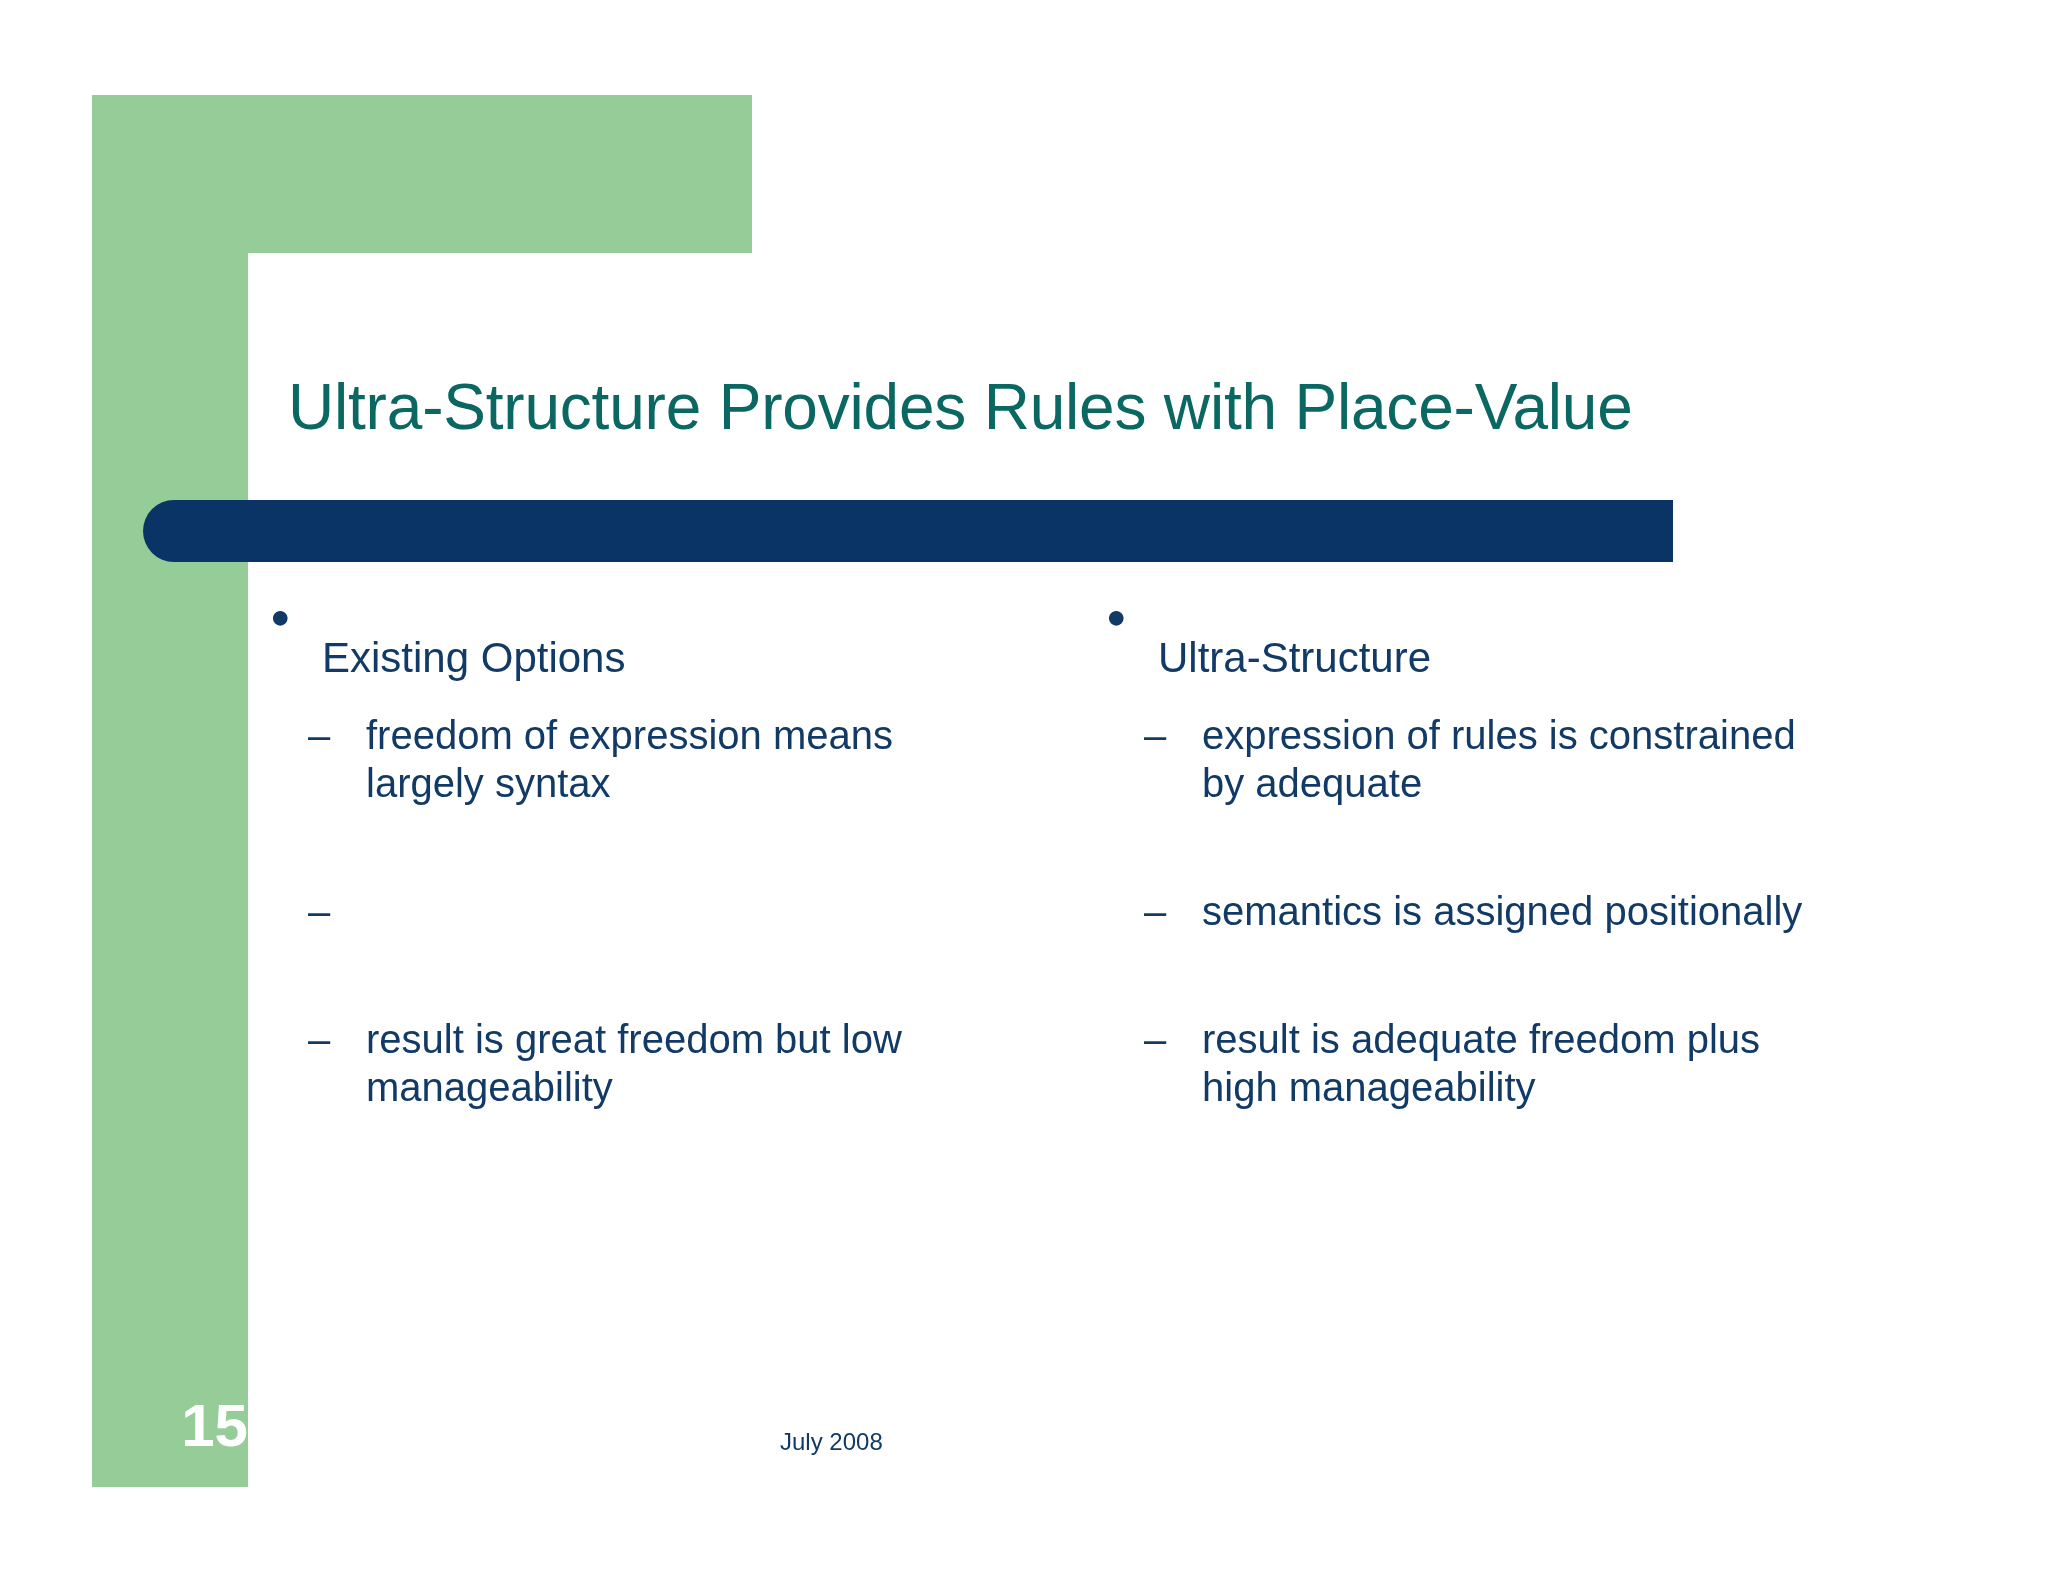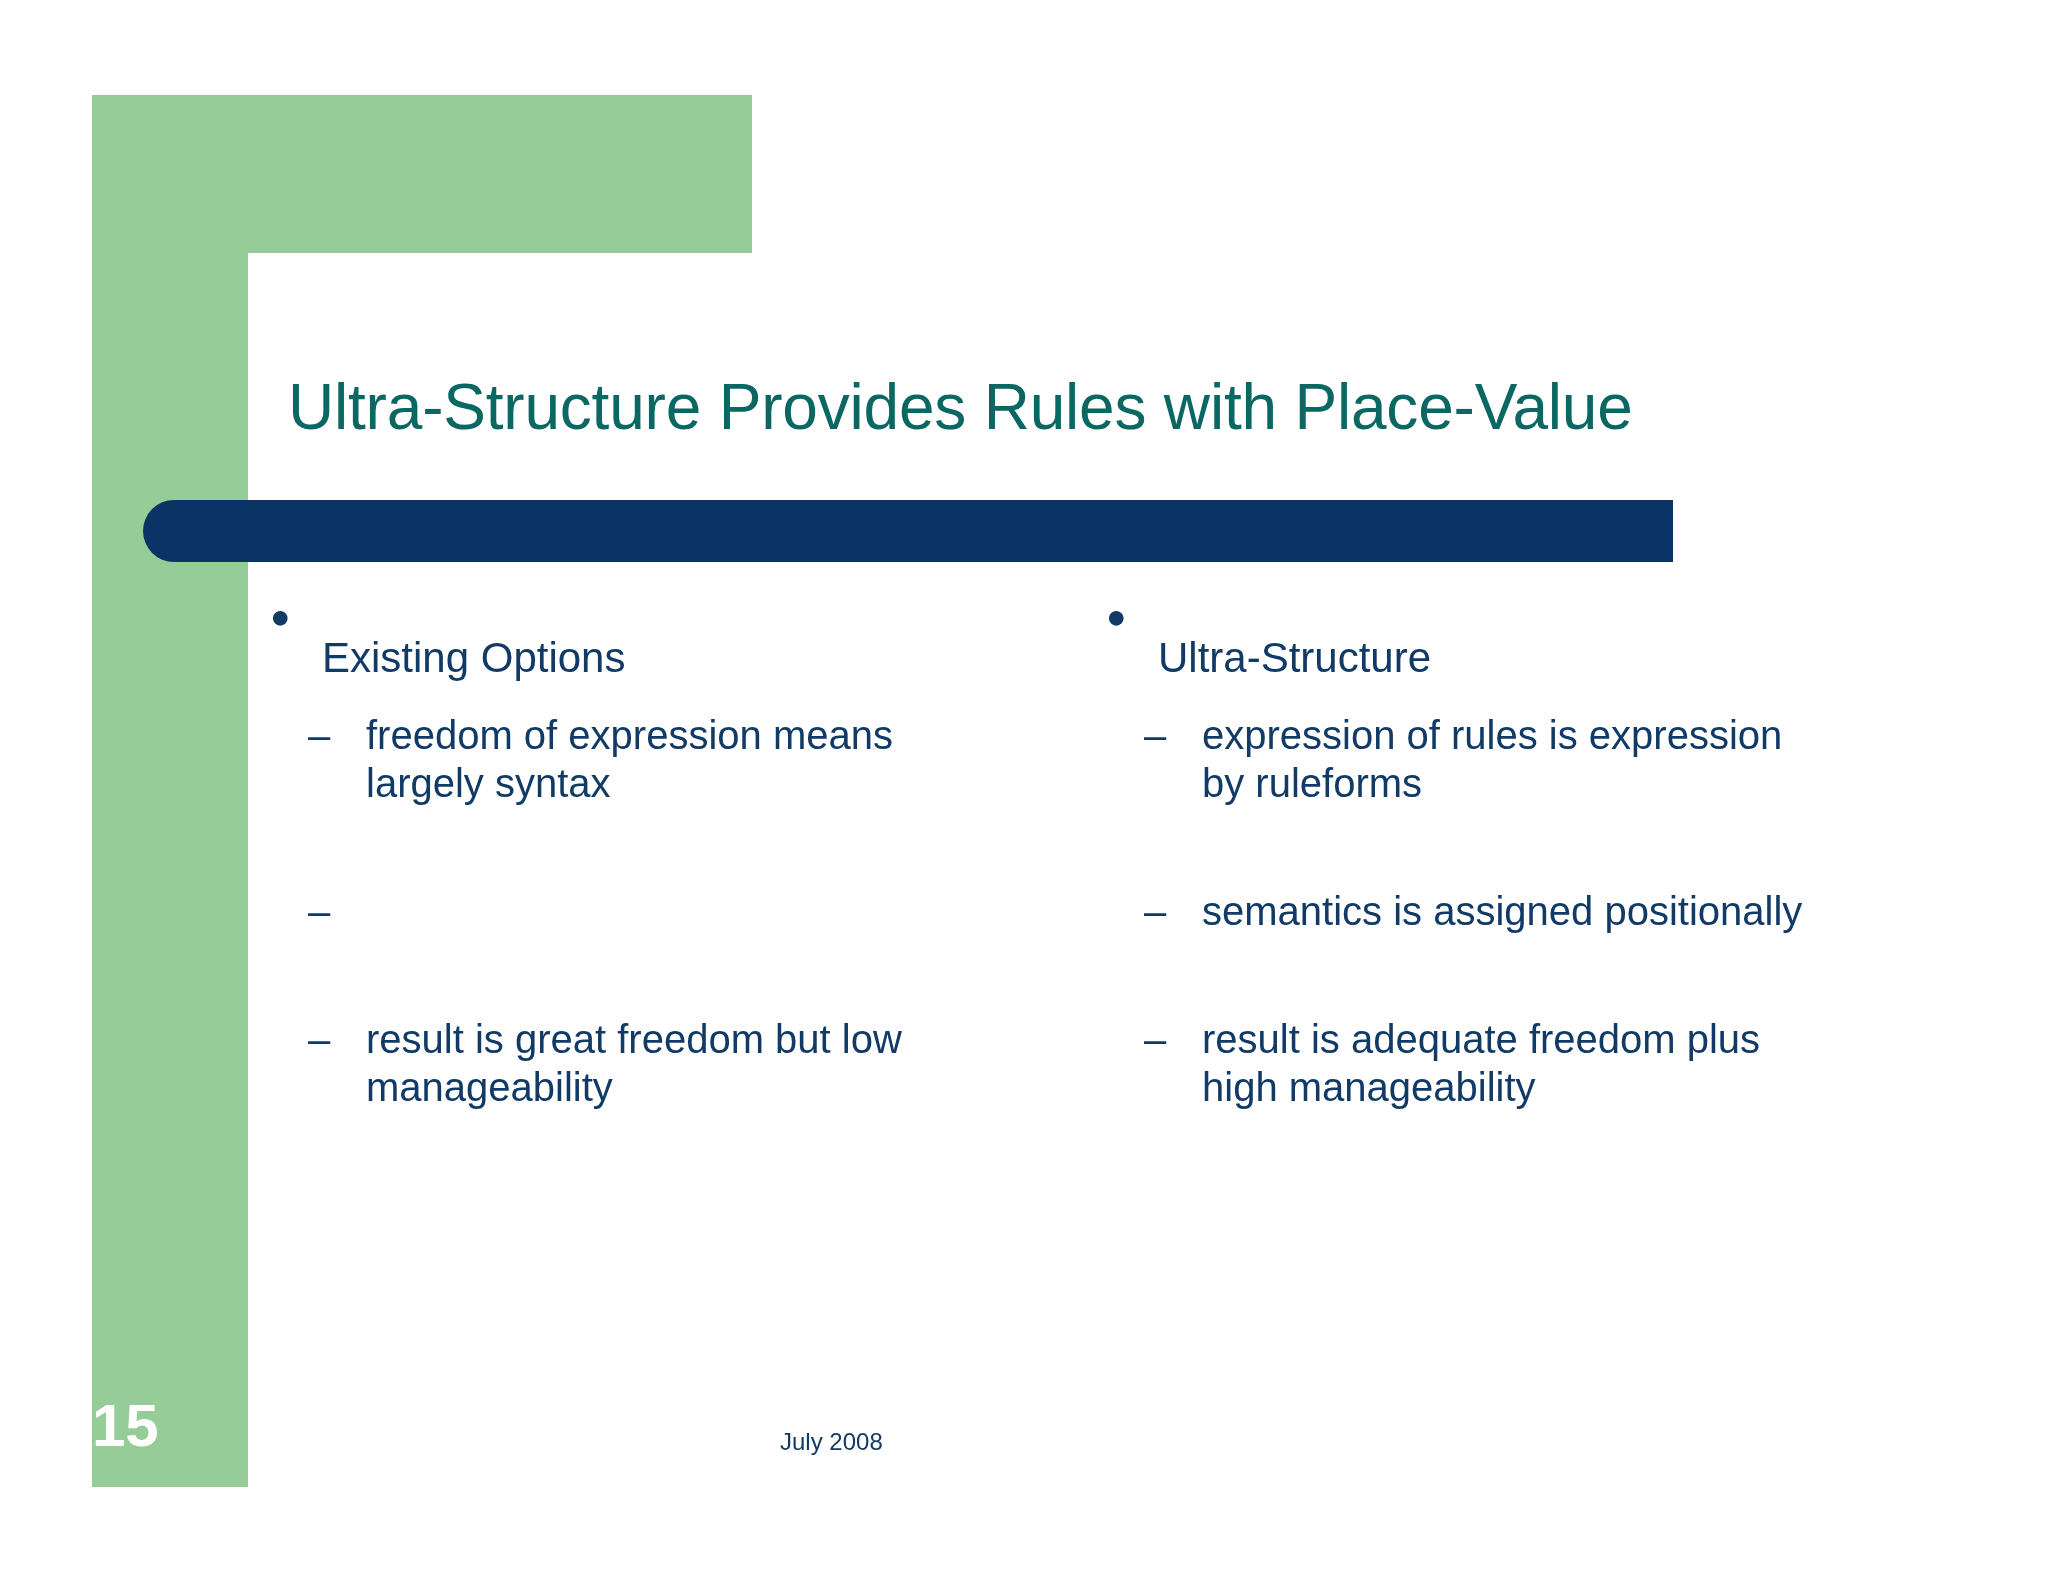--- a/index.html
+++ b/index.html
@@ -132,21 +132,21 @@
     flex: 1 1 auto;
     max-width: 620px;
   }
 
   
   .page-number {
     position: absolute;
     left: 92px;
     top: 1396px;
     width: 156px;
-    text-align: left;
+    text-align: right;
     color: #ffffff;
     font-size: 60px;
     font-weight: 700;
     line-height: 1;
   }
   .footer-date {
     position: absolute;
     left: 780px;
     top: 1430px;
     color: #123a66;
@@ -190,21 +190,21 @@
     </div>
 
     <div class="column">
       <div class="lvl1">
         <span class="marker">●</span>
         <span class="lvl1-text">Ultra-Structure</span>
       </div>
       <div class="sub-list">
         <div class="lvl2">
           <span class="marker">–</span>
-          <span class="lvl2-text">expression of rules is expression by ruleforms</span>
+          <span class="lvl2-text">expression of rules is constrained by adequate</span>
         </div>
         <div class="lvl2">
           <span class="marker">–</span>
           <span class="lvl2-text">semantics is assigned positionally</span>
         </div>
         <div class="lvl2">
           <span class="marker">–</span>
           <span class="lvl2-text">result is adequate freedom plus high manageability</span>
         </div>
       </div>

